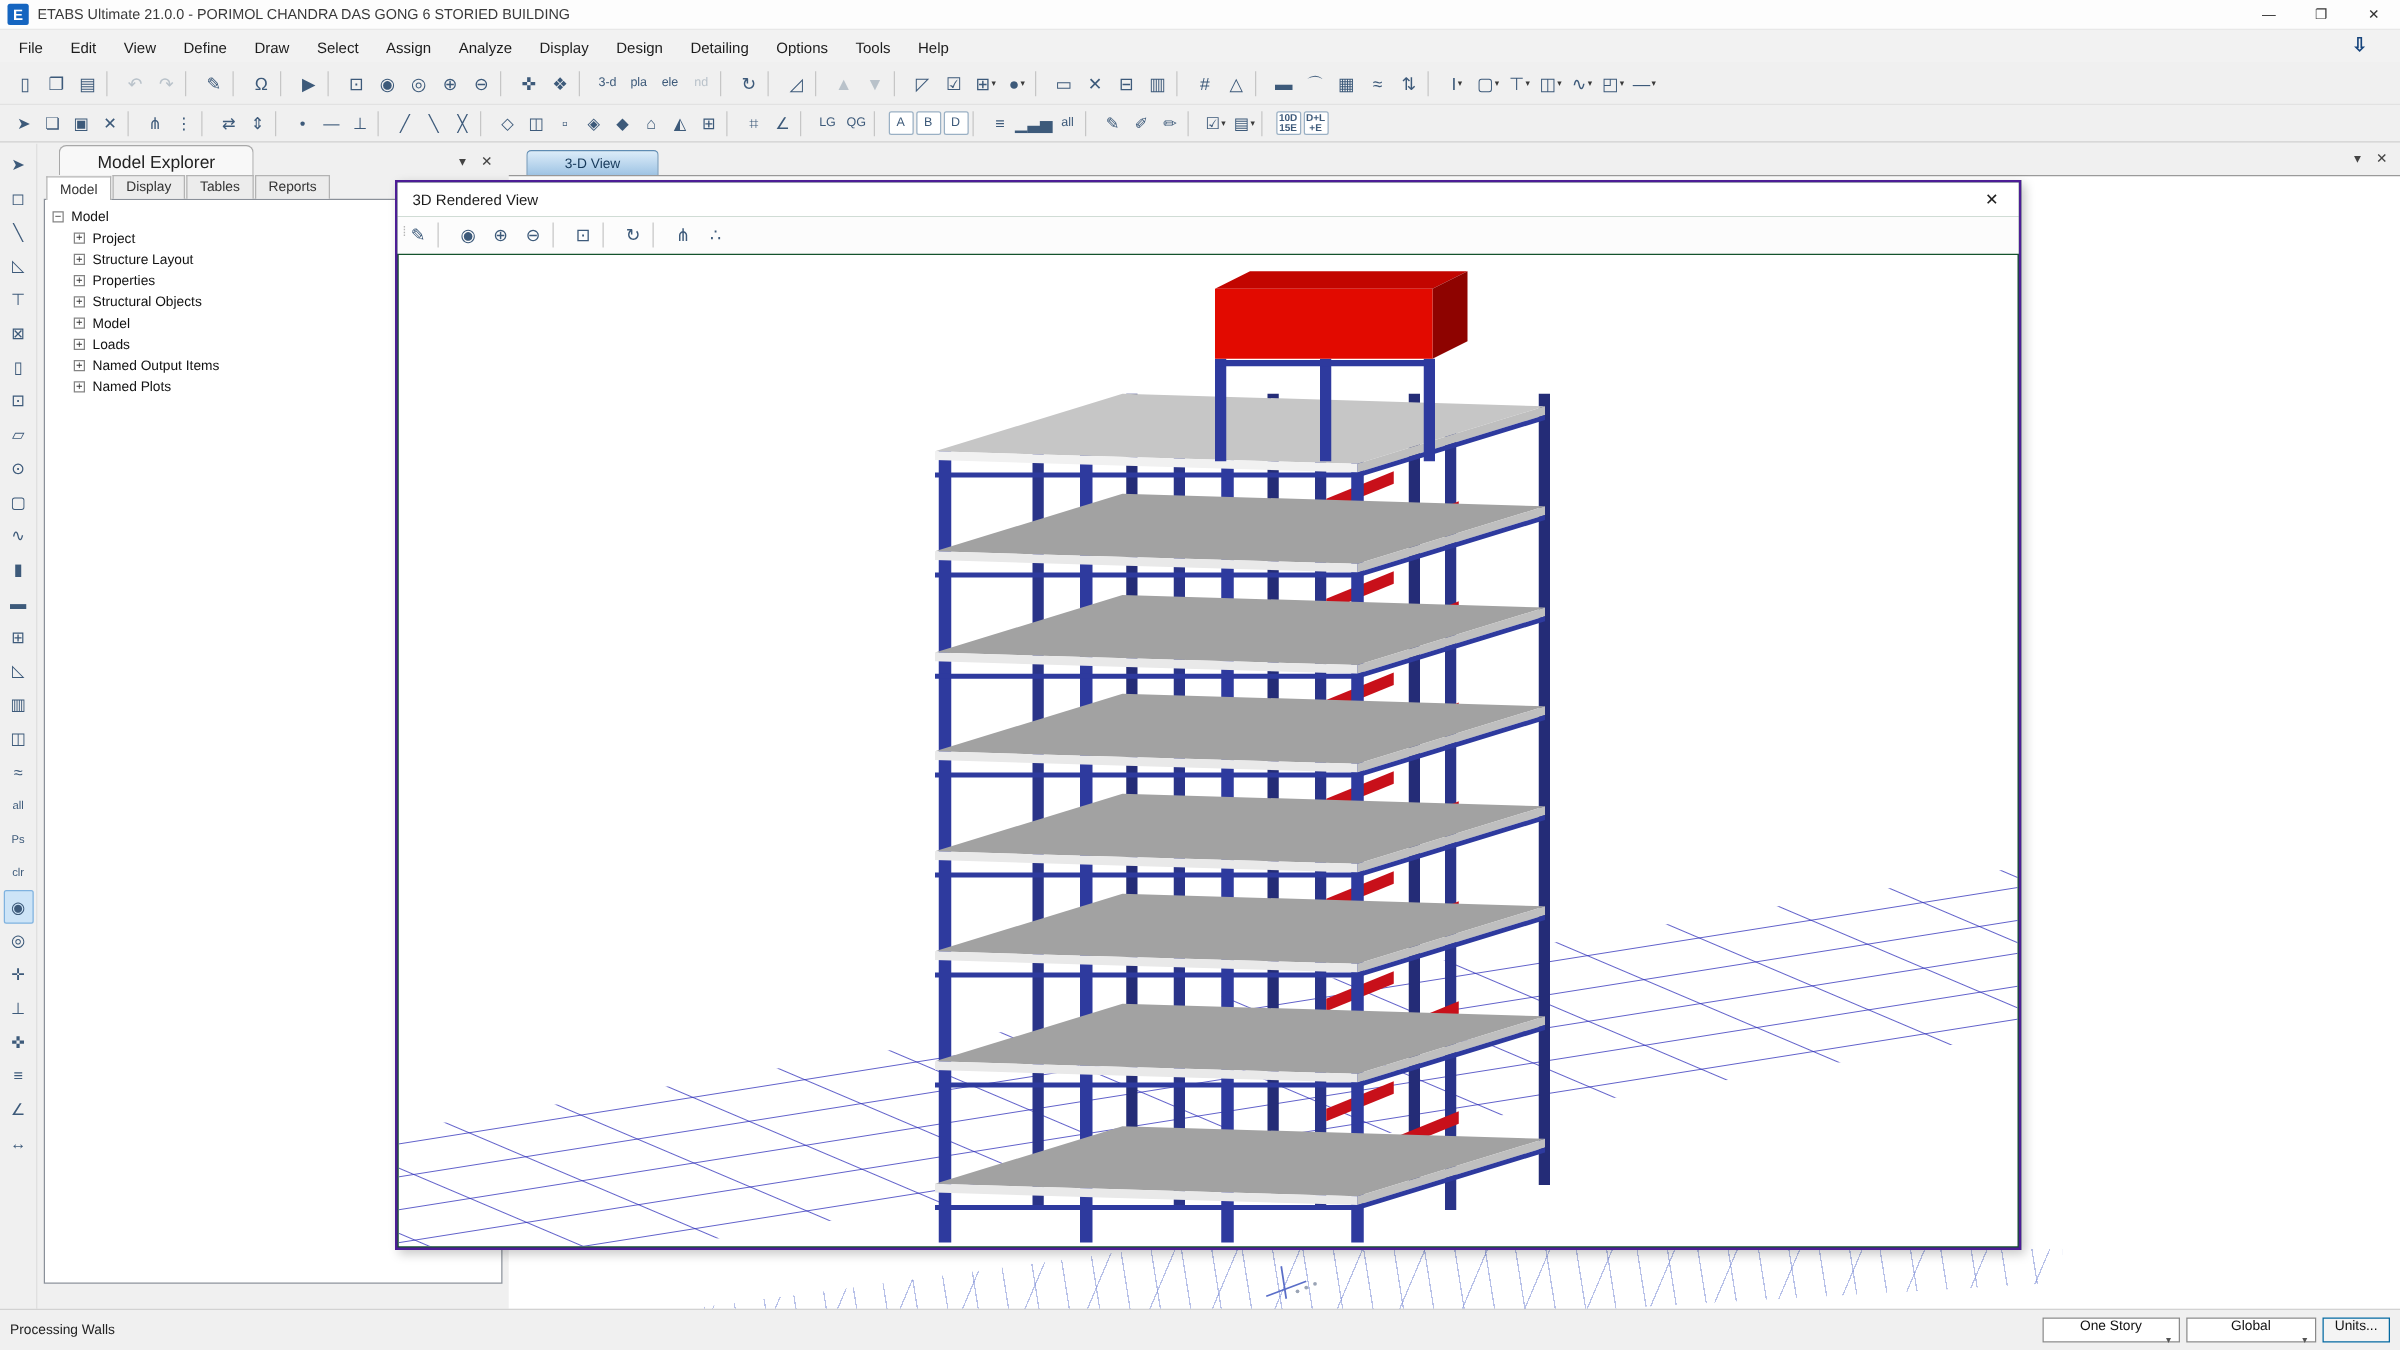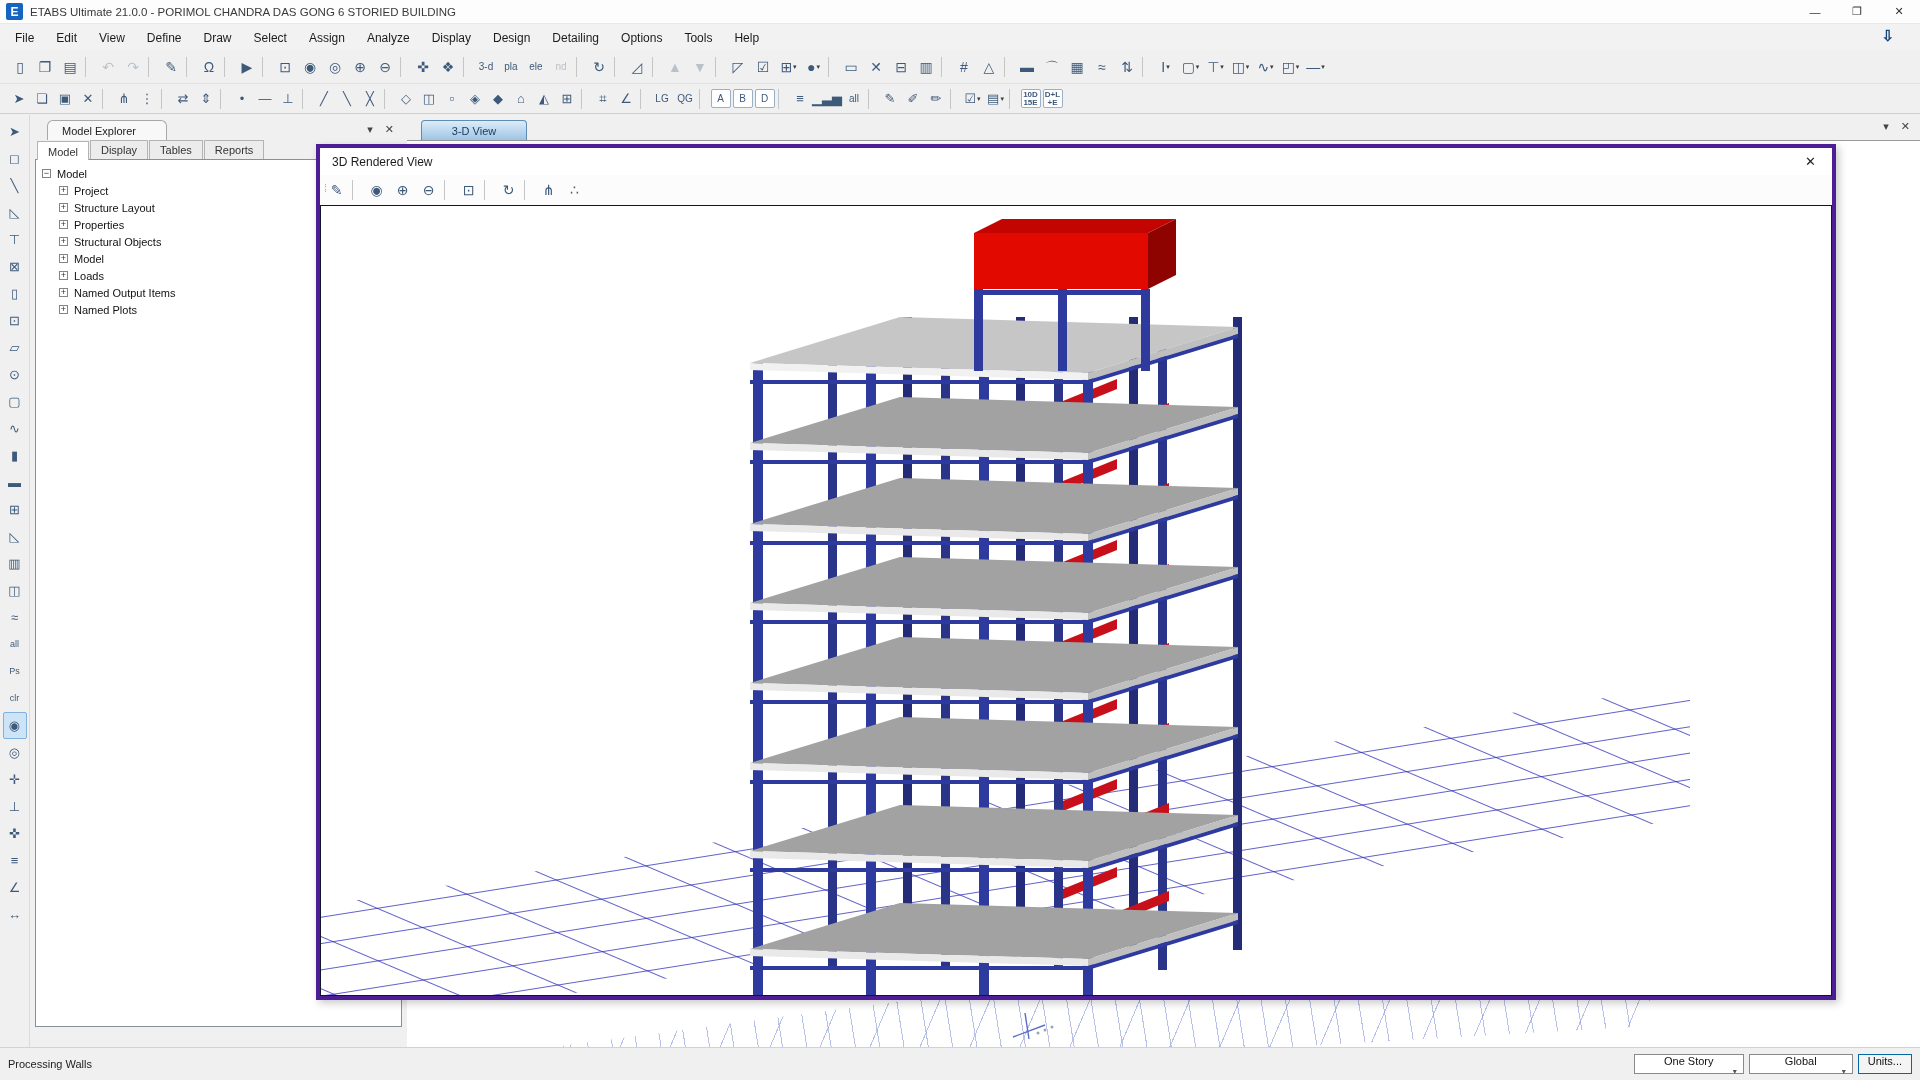--- a/index.html
+++ b/index.html
@@ -42,21 +42,21 @@
   .workspace { position:absolute; top:115px; left:0; right:0; bottom:26px; display:flex; }
   .leftstrip { width:30px; background:#f0f0f0; border-right:1px solid #dadada;
     display:flex; flex-direction:column; align-items:center; padding-top:3px; }
   .leftstrip .tbtn { min-width:24px; height:27px; font-size:13px; }
   .leftstrip .tbtn.txt .g { font-size:9px; }
 
   
   .explorer { width:377px; background:#f0f0f0; padding:1px 5px 0 5px; }
   .exp-header { display:flex; align-items:flex-end; height:24px; position:relative; }
   .exp-tab { background:#f8f8f8; border:1px solid #a8a8a8; border-bottom:none;
-    border-radius:6px 6px 0 0; padding:4px 30px 3px 14px; font-size:11px; color:#222; margin-left:12px; }
+    border-radius:6px 6px 0 0; padding:4px 30px 3px 30px; font-size:14px; color:#222; margin-left:12px; }
   .exp-icons { margin-left:auto; display:flex; gap:12px; padding:0 8px 4px 0; color:#444; font-size:11px; }
   .exp-tabs { display:flex; padding-left:2px; }
   .etab { padding:3px 10px 2px; font-size:11px; border:1px solid #b3b3b3; border-bottom:none;
     background:#ececec; color:#333; margin-right:1px; }
   .etab.selected { background:#fff; position:relative; top:1px; padding-top:4px; }
   .tree { background:#fff; border:1px solid #8a9099; height:868px; padding:5px 2px 2px 6px;
     font-size:11px; color:#111; }
   .trow { display:flex; align-items:center; height:17px; }
   .trow.child { padding-left:17px; }
   .expbox { width:9px; height:9px; border:1px solid #848484; background:#fff; color:#333;
@@ -73,22 +73,22 @@
   .viewport { position:absolute; top:25px; left:0; right:0; bottom:0; background:#fff;
     border-top:1px solid #9a9a9a; overflow:hidden; }
   .bg-grid { position:absolute; left:133px; top:858px; width:1110px; height:54px; opacity:.8;
     background:
       repeating-linear-gradient(81deg,  rgba(95,115,205,.55) 0 1px, transparent 1px 24px),
       repeating-linear-gradient(113deg, rgba(95,115,205,.55) 0 1px, transparent 1px 46px);
     clip-path:polygon(0 92%, 34% 0, 100% 0, 100% 50%, 58% 100%, 0 100%); }
   .bg-axis { position:absolute; left:598px; top:862px; }
 
   
-  .float-window { position:absolute; left:316px; top:29px; width:1520px; height:856px;
-    background:#0f172a; border:4px solid #4c1d95; box-shadow:3px 3px 8px rgba(0,0,0,.22); }
+  .float-window { position:absolute; left:316px; top:29px; width:1301px; height:856px;
+    background:#14532d; border:2px solid #4c1d95; box-shadow:3px 3px 8px rgba(0,0,0,.22); }
   .fw-title { height:27px; display:flex; align-items:center; padding:0 12px; font-size:12px;
     color:#1c1c1c; background:#fff; }
   .fw-close { margin-left:auto; font-size:13px; color:#222; padding:0 4px; }
   .fw-toolbar { height:30px; display:flex; align-items:center; padding-left:4px; gap:1px;
     background:#fcfcfc; }
   .fw-drag { color:#b5b5b5; font-size:11px; letter-spacing:-1px; margin-right:4px; }
   .fw-client { position:absolute; top:58px; left:1px; right:1px; bottom:1px; background:#fff; overflow:hidden; }
 
   
   .statusbar { position:absolute; bottom:0; left:0; width:100%; height:26px; background:#f0f0f0;

